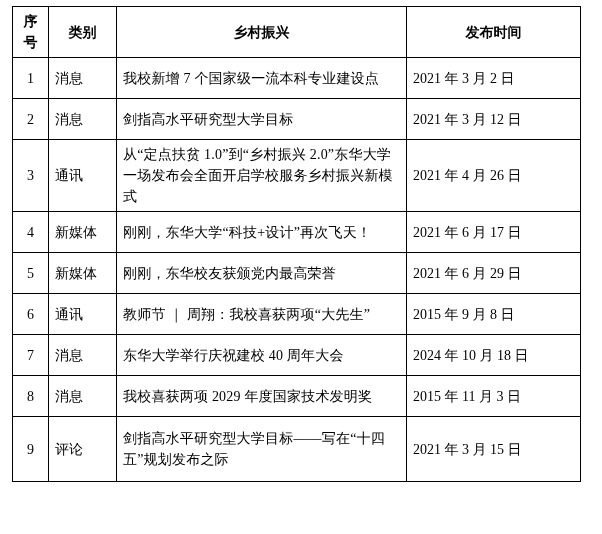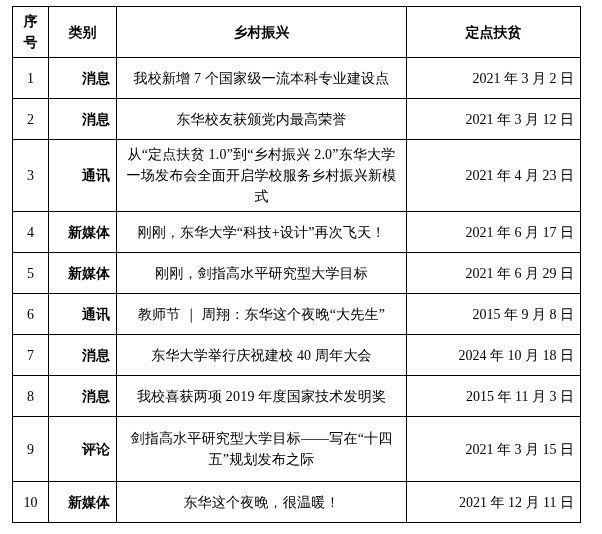--- a/index.html
+++ b/index.html
@@ -49,31 +49,30 @@
     line-height: 1.15;
     letter-spacing: 0;
   }
   th.h-index span { display: block; }
 
   td.cell-index {
     text-align: center;
     font-size: 13.5px;
   }
   td.cell-cat {
-    text-align: right;
+    text-align: left;
     font-size: 13.5px;
-    font-weight: bold;
   }
   td.cell-title {
-    text-align: center;
+    text-align: left;
     font-size: 13.5px;
     letter-spacing: 0.2px;
   }
   td.cell-date {
-    text-align: right;
+    text-align: left;
     font-size: 13.5px;
   }
   tr.row-h1 td { height: 32px; }
   tr.row-h2 td { height: 56px; margin-left: 11px; }
 </style>
 </head>
 <body>
 
 <div id="page">
   <table class="works-table">
@@ -84,79 +83,73 @@
       <col class="c-date">
     </colgroup>
     <thead>
       <tr>
         <th class="h-index">
           <span>序</span>
           <span>号</span>
         </th>
         <th>类别</th>
         <th>乡村振兴</th>
-        <th>定点扶贫</th>
+        <th>发布时间</th>
       </tr>
     </thead>
     <tbody id="table-body">
         <tr class="row-h1">
           <td class="cell-index">1</td>
           <td class="cell-cat">消息</td>
           <td class="cell-title">我校新增 7 个国家级一流本科专业建设点</td>
           <td class="cell-date">2021 年 3 月 2 日</td>
         </tr>
         <tr class="row-h1">
           <td class="cell-index">2</td>
           <td class="cell-cat">消息</td>
-          <td class="cell-title">东华校友获颁党内最高荣誉</td>
+          <td class="cell-title">剑指高水平研究型大学目标</td>
           <td class="cell-date">2021 年 3 月 12 日</td>
         </tr>
         <tr class="row-h2">
           <td class="cell-index">3</td>
           <td class="cell-cat">通讯</td>
           <td class="cell-title">从“定点扶贫 1.0”到“乡村振兴 2.0”东华大学一场发布会全面开启学校服务乡村振兴新模式</td>
-          <td class="cell-date">2021 年 4 月 23 日</td>
+          <td class="cell-date">2021 年 4 月 26 日</td>
         </tr>
         <tr class="row-h1">
           <td class="cell-index">4</td>
           <td class="cell-cat">新媒体</td>
           <td class="cell-title">刚刚，东华大学“科技+设计”再次飞天！</td>
           <td class="cell-date">2021 年 6 月 17 日</td>
         </tr>
         <tr class="row-h1">
           <td class="cell-index">5</td>
           <td class="cell-cat">新媒体</td>
-          <td class="cell-title">刚刚，剑指高水平研究型大学目标</td>
+          <td class="cell-title">刚刚，东华校友获颁党内最高荣誉</td>
           <td class="cell-date">2021 年 6 月 29 日</td>
         </tr>
         <tr class="row-h1">
           <td class="cell-index">6</td>
           <td class="cell-cat">通讯</td>
-          <td class="cell-title">教师节 ｜ 周翔：东华这个夜晚“大先生”</td>
+          <td class="cell-title">教师节 ｜ 周翔：我校喜获两项“大先生”</td>
           <td class="cell-date">2015 年 9 月 8 日</td>
         </tr>
         <tr class="row-h1">
           <td class="cell-index">7</td>
           <td class="cell-cat">消息</td>
           <td class="cell-title">东华大学举行庆祝建校 40 周年大会</td>
           <td class="cell-date">2024 年 10 月 18 日</td>
         </tr>
         <tr class="row-h1">
           <td class="cell-index">8</td>
           <td class="cell-cat">消息</td>
-          <td class="cell-title">我校喜获两项 2019 年度国家技术发明奖</td>
+          <td class="cell-title">我校喜获两项 2029 年度国家技术发明奖</td>
           <td class="cell-date">2015 年 11 月 3 日</td>
         </tr>
         <tr class="row-h2">
           <td class="cell-index">9</td>
           <td class="cell-cat">评论</td>
           <td class="cell-title">剑指高水平研究型大学目标——写在“十四五”规划发布之际</td>
           <td class="cell-date">2021 年 3 月 15 日</td>
         </tr>
-        <tr class="row-h1">
-          <td class="cell-index">10</td>
-          <td class="cell-cat">新媒体</td>
-          <td class="cell-title">东华这个夜晚，很温暖！</td>
-          <td class="cell-date">2021 年 12 月 11 日</td>
-        </tr>
       </tbody>
   </table>
 </div>
 
 </body></html>

